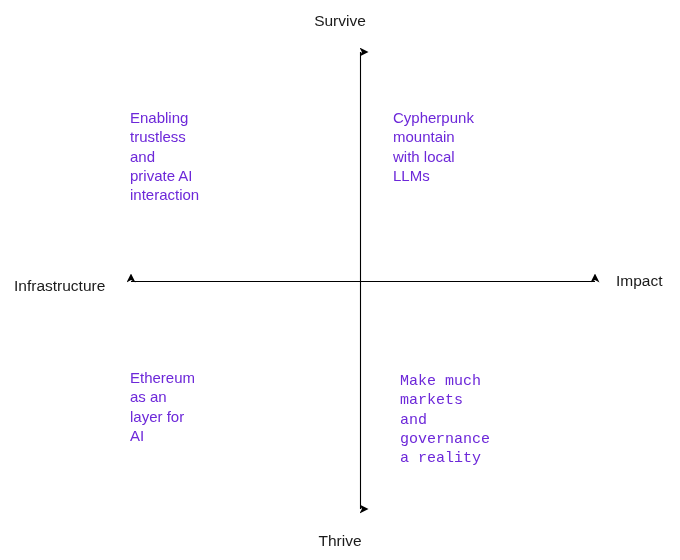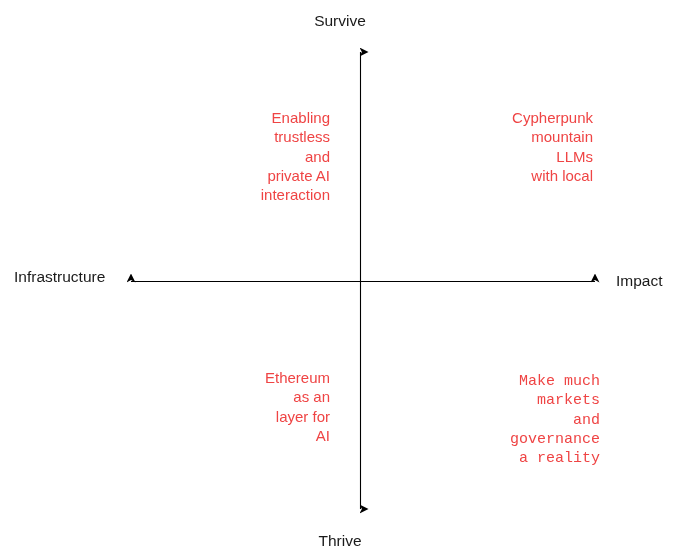--- a/index.html
+++ b/index.html
@@ -46,36 +46,36 @@
     text-align: center;
   }
   #label-bottom {
     left: 0;
     top: 531px;
     width: 680px;
     text-align: center;
   }
   #label-left {
     left: 14px;
-    top: 267px;
+    top: 276px;
     text-align: left;
   }
   #label-right {
     left: 616px;
     top: 271px;
     text-align: center;
   }
 
   
   .quadrant-text {
     position: absolute;
     font-size: 15px;
     line-height: 19.3px;
-    color: #ef4444;
-    text-align: right;
+    color: #6d28d9;
+    text-align: left;
     width: 200px;
   }
   .quadrant-text .tline {
     display: block;
     white-space: nowrap;
   }
 
   
   #quadrant-top-left  { left: 130px; top: 108px; }
   
@@ -123,22 +123,22 @@
       <span class="tline">Enabling</span>
       <span class="tline">trustless</span>
       <span class="tline">and</span>
       <span class="tline">private AI</span>
       <span class="tline">interaction</span>
     </div>
 
   <div class="quadrant-text" id="quadrant-top-right">
       <span class="tline">Cypherpunk</span>
       <span class="tline">mountain</span>
+      <span class="tline">with local</span>
       <span class="tline">LLMs</span>
-      <span class="tline">with local</span>
     </div>
 
   <div class="quadrant-text" id="quadrant-bottom-left">
       <span class="tline">Ethereum</span>
       <span class="tline">as an</span>
       <span class="tline">layer for</span>
       <span class="tline">AI</span>
     </div>
 
   <div class="quadrant-text" id="quadrant-bottom-right">

